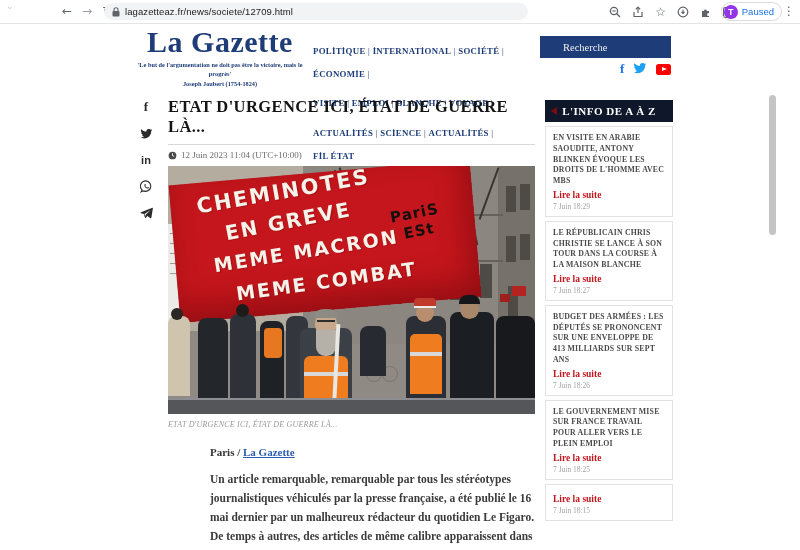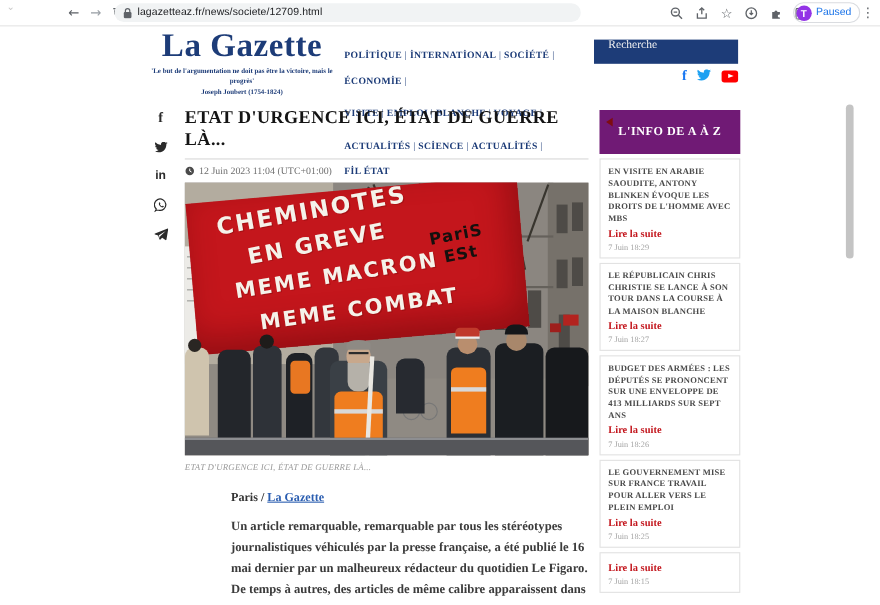--- a/index.html
+++ b/index.html
@@ -35,21 +35,21 @@
 
   
   .mainnav { position:absolute; left:313px; top:37px; width:224px; color:#1d3c78; }
   .navrow { margin-bottom:6px; line-height:1.45; }
   .nav-item { font-size:8.8px; font-weight:bold; letter-spacing:.3px; cursor:pointer; white-space:nowrap; }
   .nav-item::after { content:" | "; font-weight:normal; color:#1d3c78; }
   .nav-item.last::after { content:""; }
 
   
   .searchbox { position:absolute; left:540px; top:36px; width:131px; height:22px; background:#1d3c78;
-               display:flex; align-items:flex-start; padding:0 13px; }
+               display:flex; align-items:center; padding:0 23px; }
   .searchbox input { flex:1; background:transparent; border:none; outline:none; color:#fff;
                      font-family:"Liberation Serif", serif; font-size:10.5px; }
   .searchbox input::placeholder { color:#f0f0f0; opacity:1; }
   .top-socials { position:absolute; left:620px; top:61px; display:flex; align-items:center; gap:9px; }
   .fb-f { color:#1877f2; font-weight:bold; font-size:13px; font-family:"Liberation Serif", serif; cursor:pointer; }
   .yt { width:15px; height:11px; background:#f00; border-radius:2.5px; position:relative; cursor:pointer; }
   .yt::after { content:""; position:absolute; left:5.5px; top:3px; border-left:5px solid #fff;
                border-top:2.8px solid transparent; border-bottom:2.8px solid transparent; }
 
   
@@ -88,21 +88,21 @@
   .br { position:absolute; color:#15100e; font-family:"DejaVu Sans", sans-serif; font-weight:bold; }
   .fig { position:absolute; border-radius:8px 8px 0 0; }
   .head { position:absolute; border-radius:50%; }
   .road { left:0; bottom:0; width:367px; height:16px; background:#55565a; border-top:2px solid #8d8e91; }
   .pole { left:166px; top:158px; width:3.5px; height:90px; background:#e9e7e1; transform:rotate(3deg); }
   .vest { position:absolute; }
   .stripe { position:absolute; height:4px; background:#d8d8d8; }
 
   
   .sidebar { position:absolute; left:545px; top:100px; width:128px; }
-  .sb-head { background:#701a75; color:#fff; height:40px; display:flex; align-items:center;
+  .sb-head { background:#0f172a; color:#fff; height:22px; display:flex; align-items:center;
              justify-content:center; font-size:11px; font-weight:bold; letter-spacing:.5px; position:relative; }
   .sb-head::before { content:""; position:absolute; left:6px; top:7px; border-top:4px solid transparent;
                      border-bottom:4px solid transparent; border-right:6px solid #7d0c10; }
   .sb-item { border:1px solid #e2e2e2; background:#fff; padding:6px 7px 5px; margin-top:4px; }
   .sb-title { font-size:7.8px; font-weight:bold; color:#4a4a4a; line-height:1.38; letter-spacing:.2px;
               text-transform:uppercase; cursor:pointer; }
   .sb-cta { margin-top:3px; font-size:9.5px; font-weight:bold; color:#c3161d; cursor:pointer; }
   .sb-time { margin-top:2px; font-size:7.5px; color:#a3a3a3; }
 
   
@@ -218,21 +218,21 @@
     </svg>
   </div>
 
   <div class="article">
     <h2 class="art-title">ETAT D'URGENCE ICI, ÉTAT DE GUERRE LÀ...</h2>
     <div class="art-date">
       <svg width="9" height="9" viewBox="0 0 10 10">
         <circle cx="5" cy="5" r="4.3" fill="#4a4a4a"></circle>
         <path d="M5 2.5V5l1.8 1" stroke="#fff" stroke-width="1" fill="none"></path>
       </svg>
-      <span>12 Juin 2023 11:04 (UTC+01:00)</span>
+      <span>12 Juin 2023 11:04 (UTC+10:00)</span>
     </div>
 
     <div class="photo">
       <div class="ph bld-l"></div>
       <div class="ph bld-r"></div>
       <div class="ph bld-fr"></div>
 
       <div class="win" style="left:216px; top:14px;"></div>
       <div class="win" style="left:240px; top:12px;"></div>
       <div class="win" style="left:264px; top:10px;"></div>

